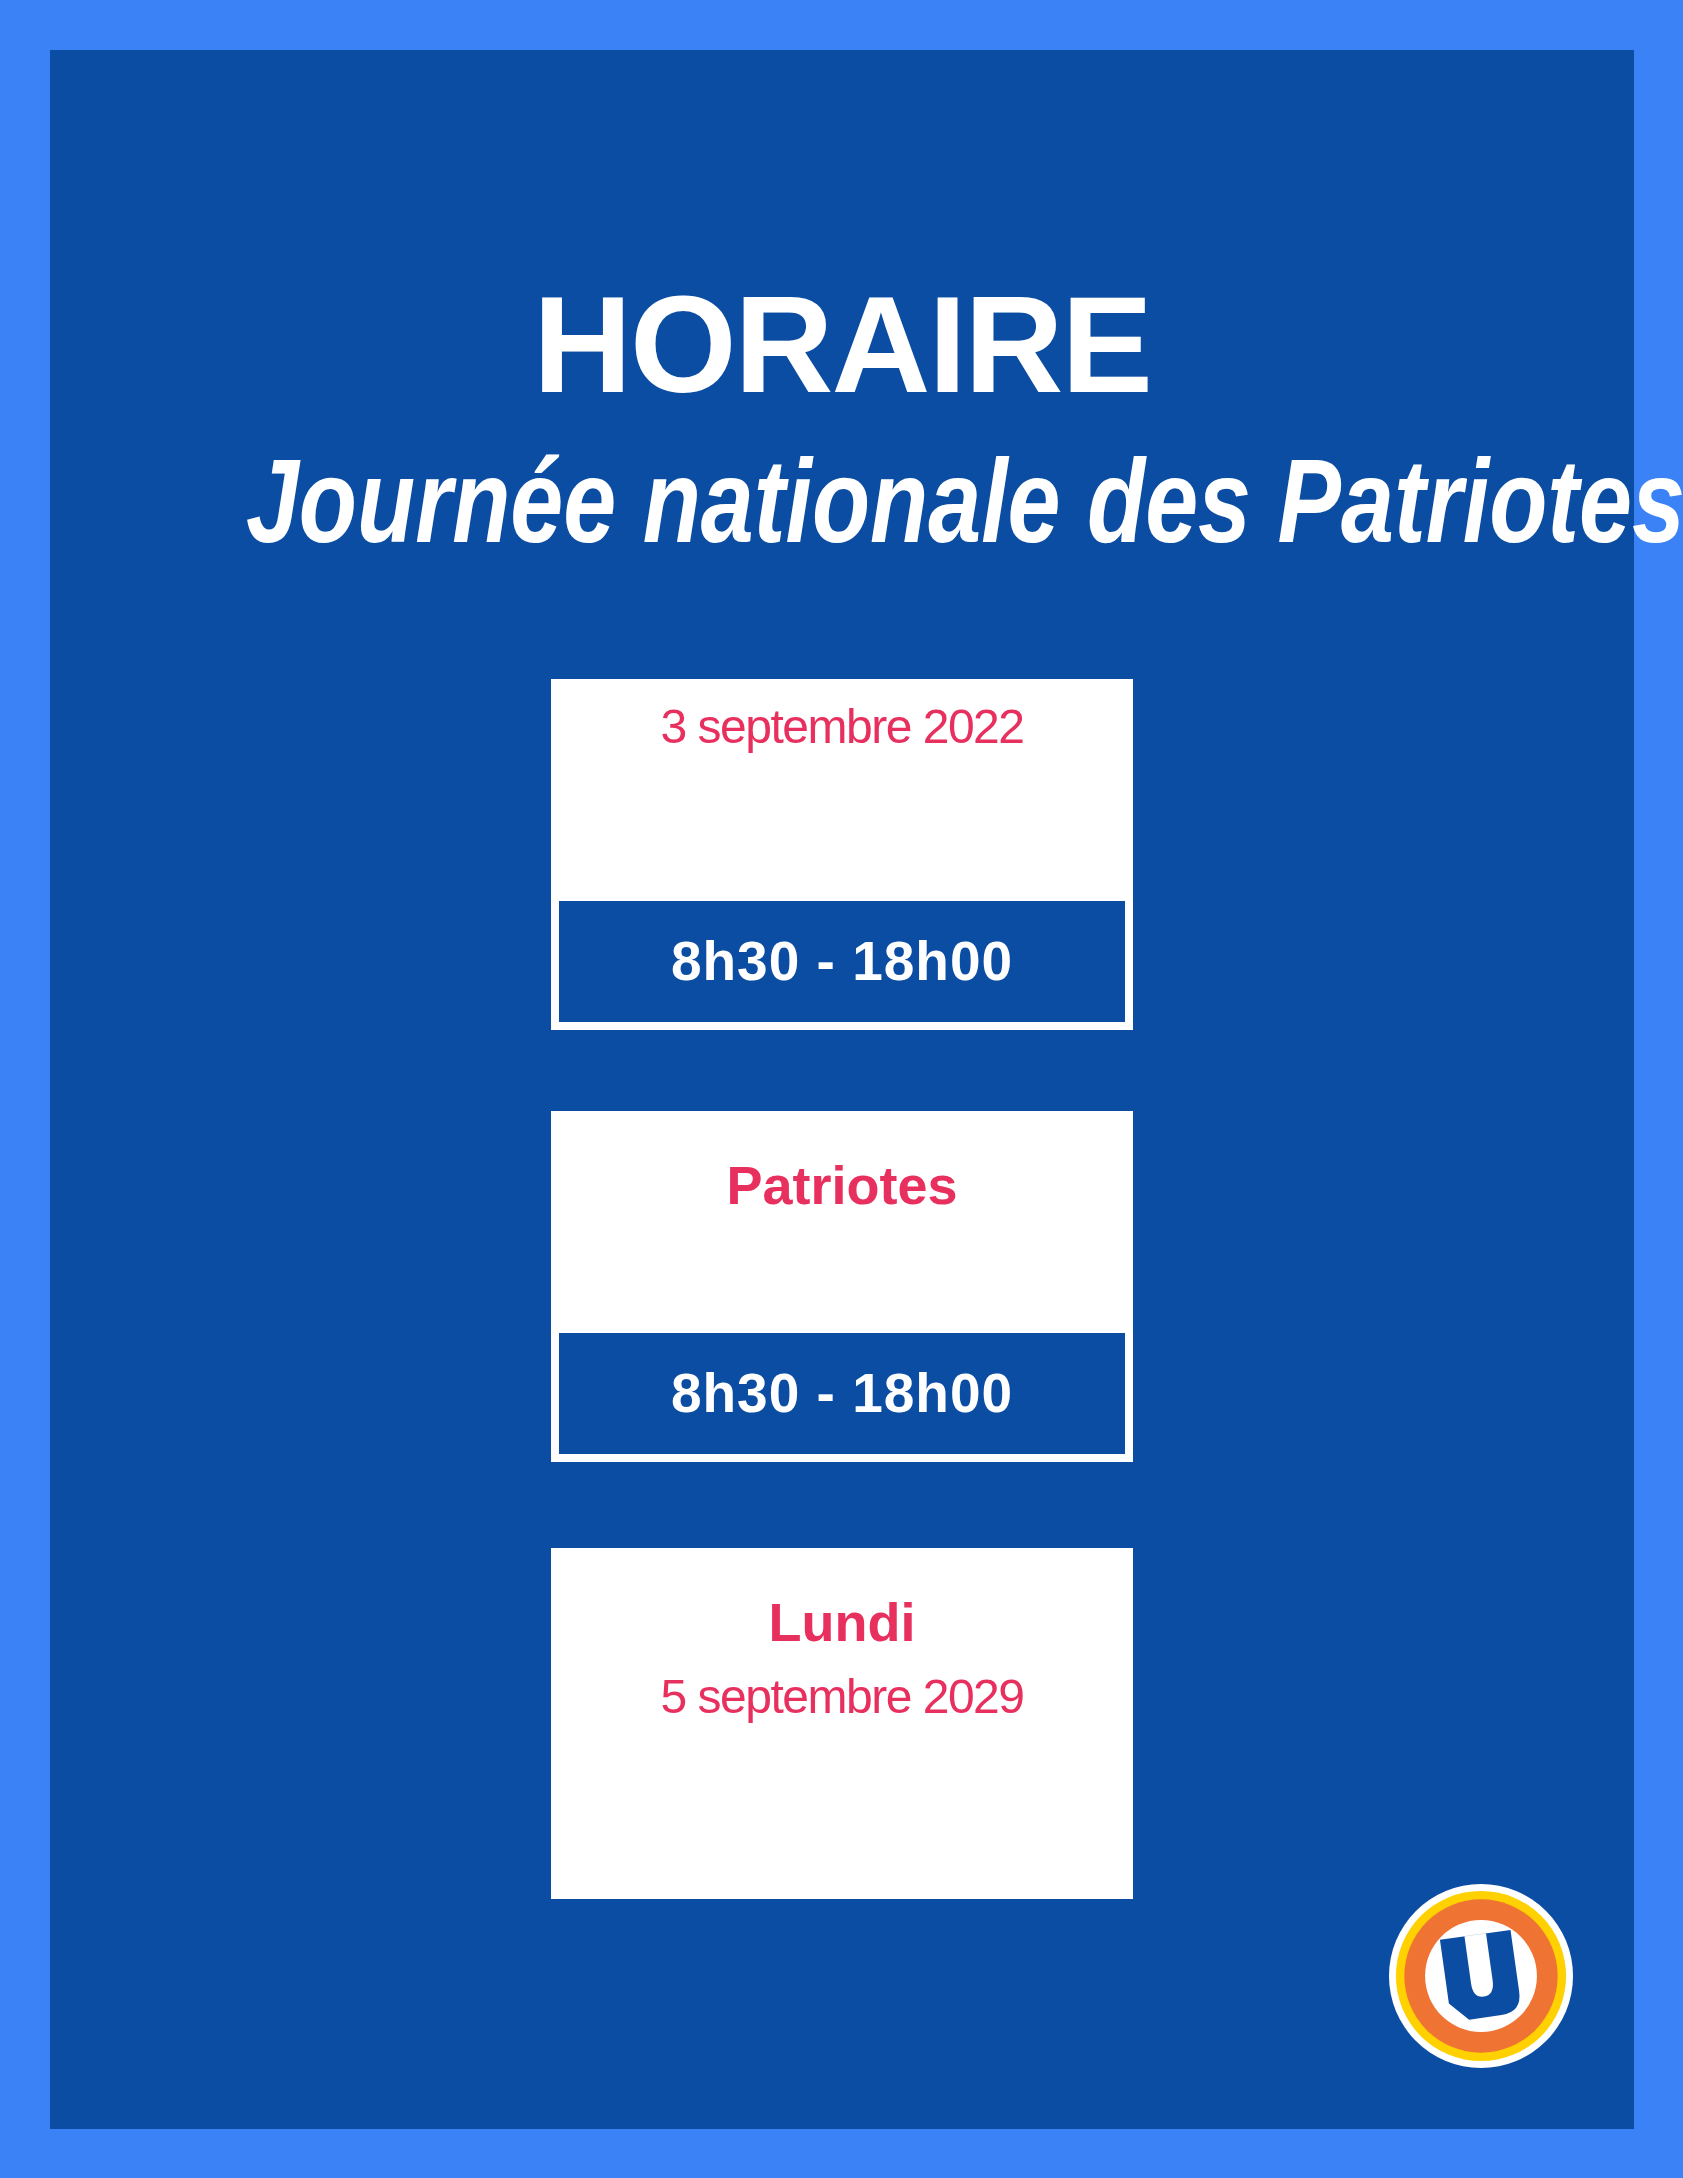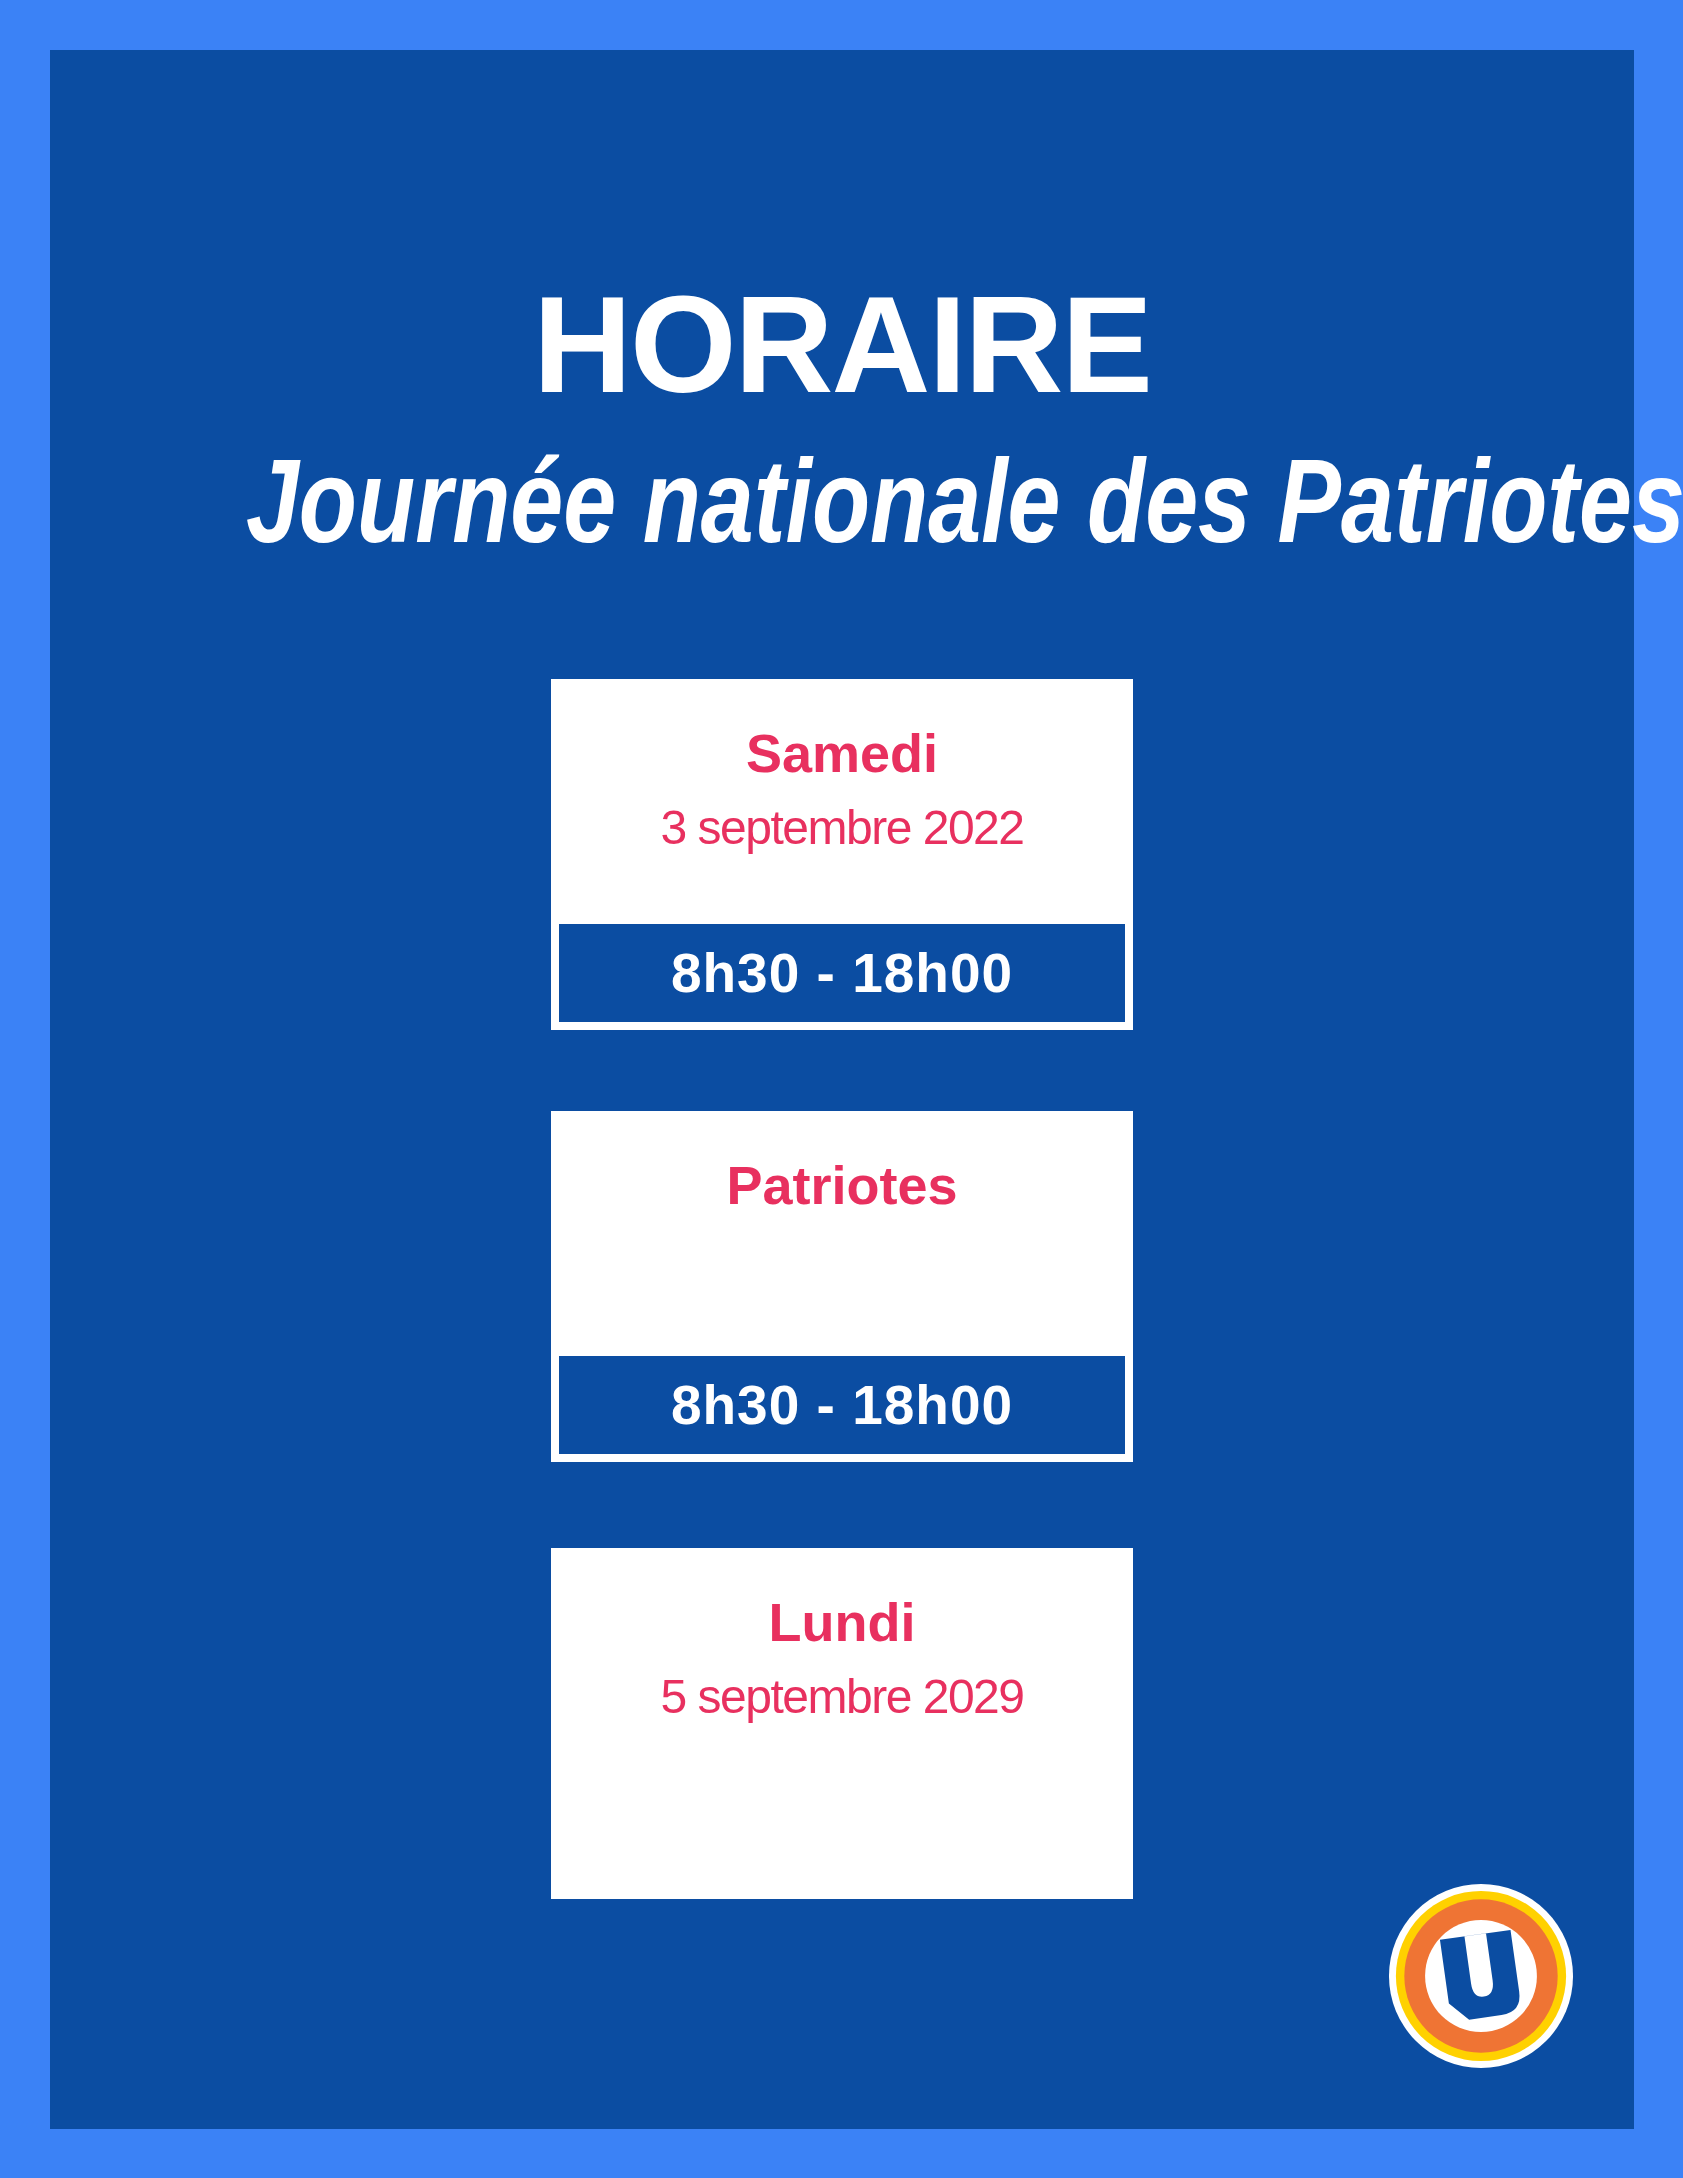--- a/index.html
+++ b/index.html
@@ -71,21 +71,21 @@
     text-align:center;
     color:#e8305f;
     font-size:48px;
     font-weight:normal;
     letter-spacing:-1.5px;
     line-height:1;
   }
   .hours-bar{
     position:absolute;
     left:8px; right:8px; bottom:8px;
-    height:98px;
+    height:121px;
     background:#0b4da2;
     display:flex;
     align-items:center;
     justify-content:center;
   }
   .hours-bar span{
     color:#ffffff;
     font-size:55px;
     font-weight:bold;
     letter-spacing:1px;
@@ -103,21 +103,20 @@
 <div class="page">
   <div class="panel">
 
     <h1 class="title">HORAIRE</h1>
 
     <h2 class="subtitle">
       <span class="squeeze">Journée nationale des Patriotes</span>
     </h2>
 
     <div class="card card-1">
-      <div class="day">Samedi</div>
       <div class="date">3 septembre 2022</div>
       <div class="hours-bar">
         <span>8h30 - 18h00</span>
       </div>
     </div>
 
     <div class="card card-2">
       <div class="day">Patriotes</div>
       <div class="hours-bar">
         <span>8h30 - 18h00</span>

